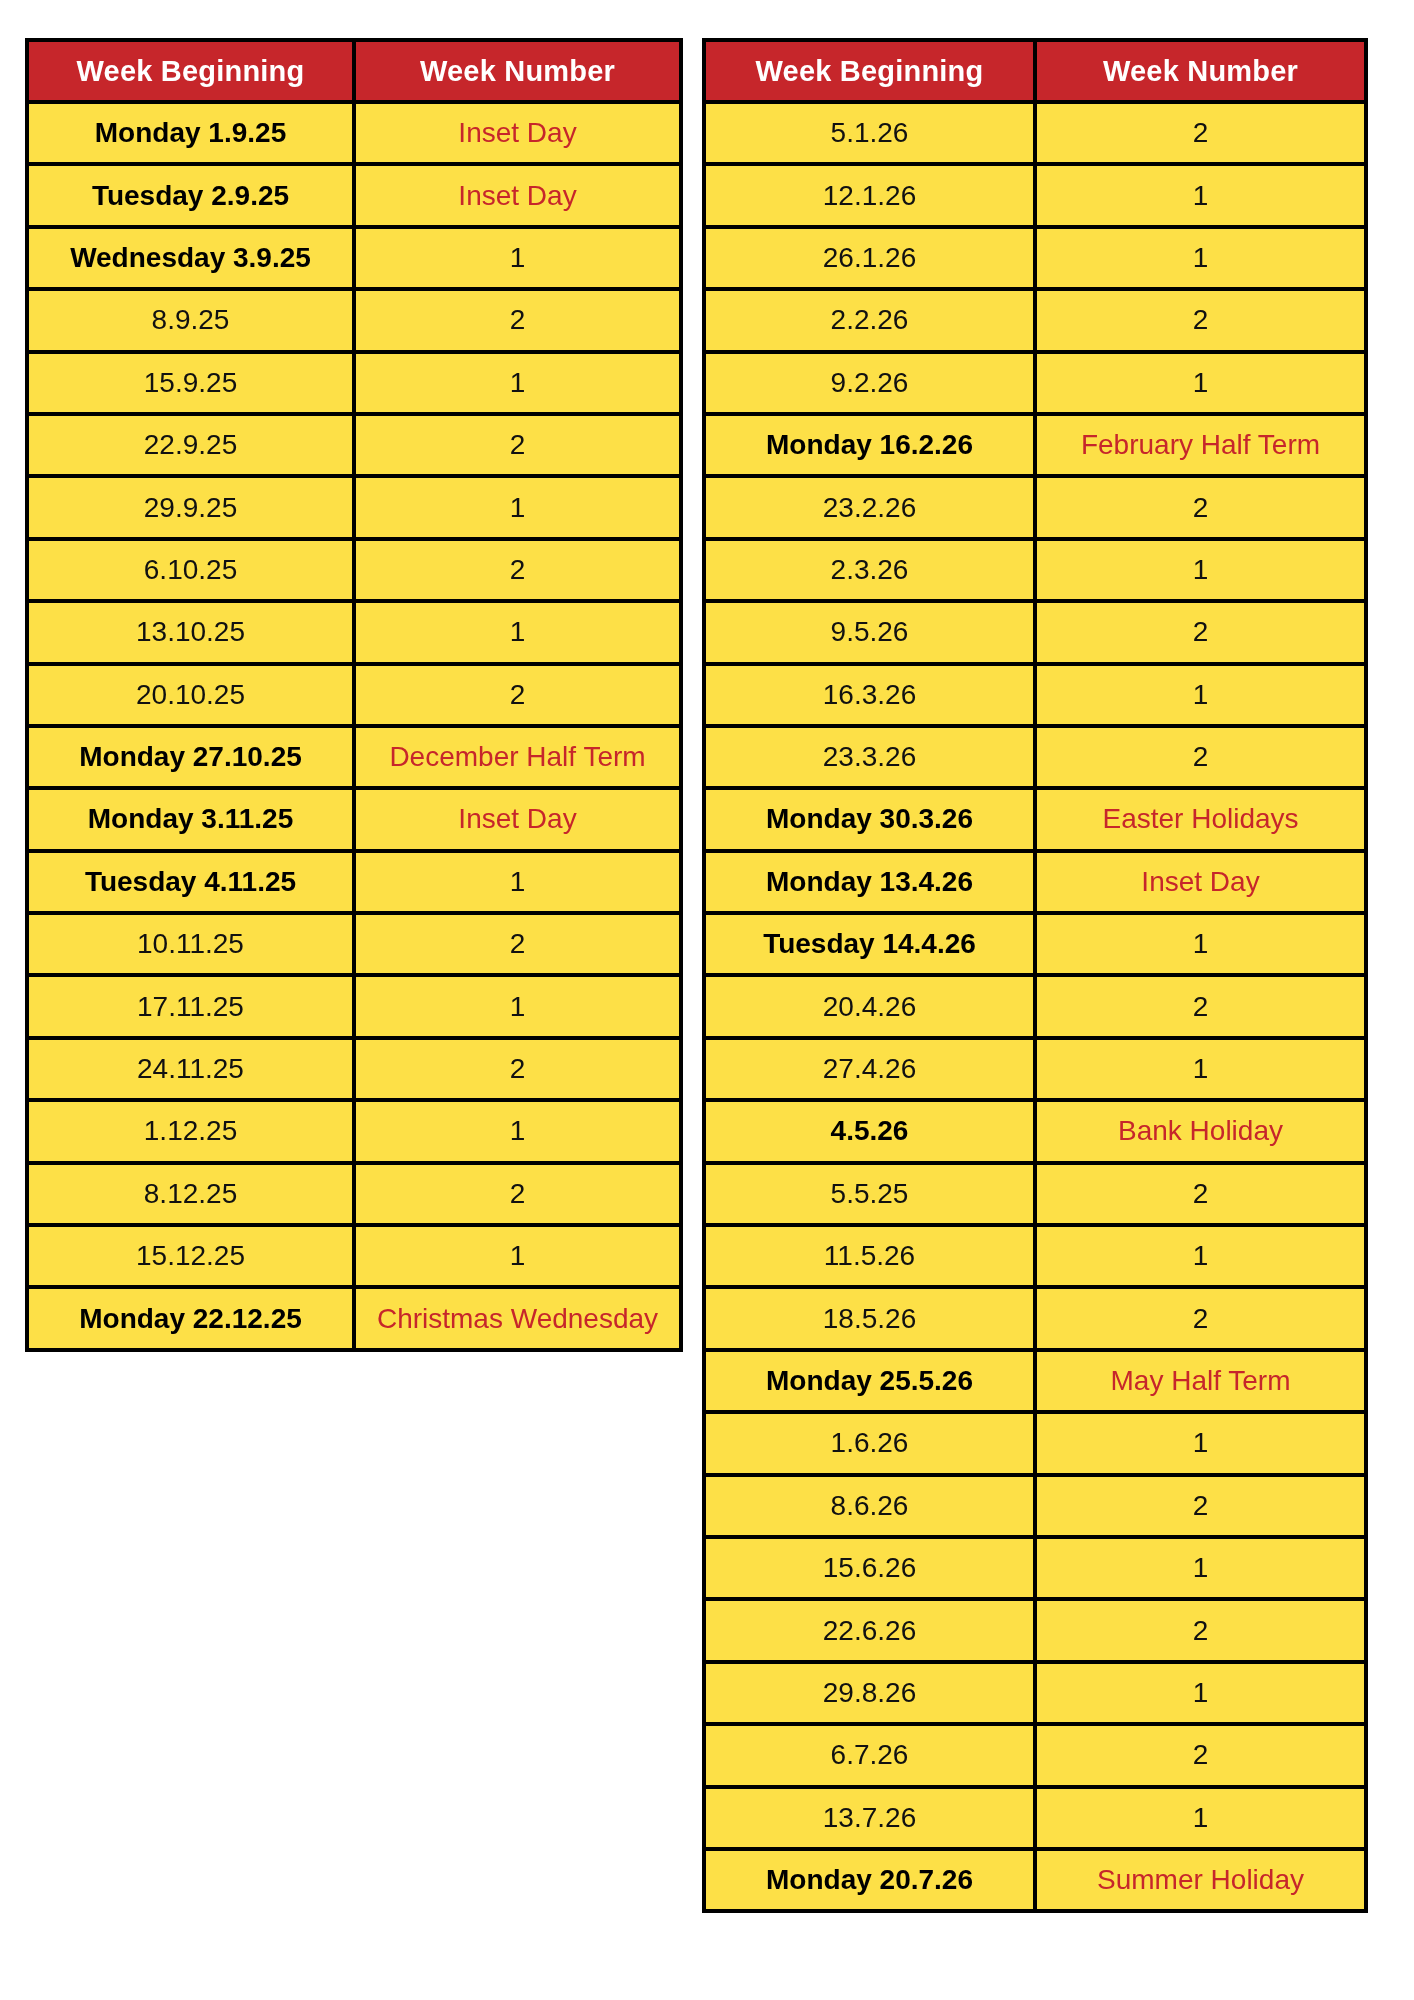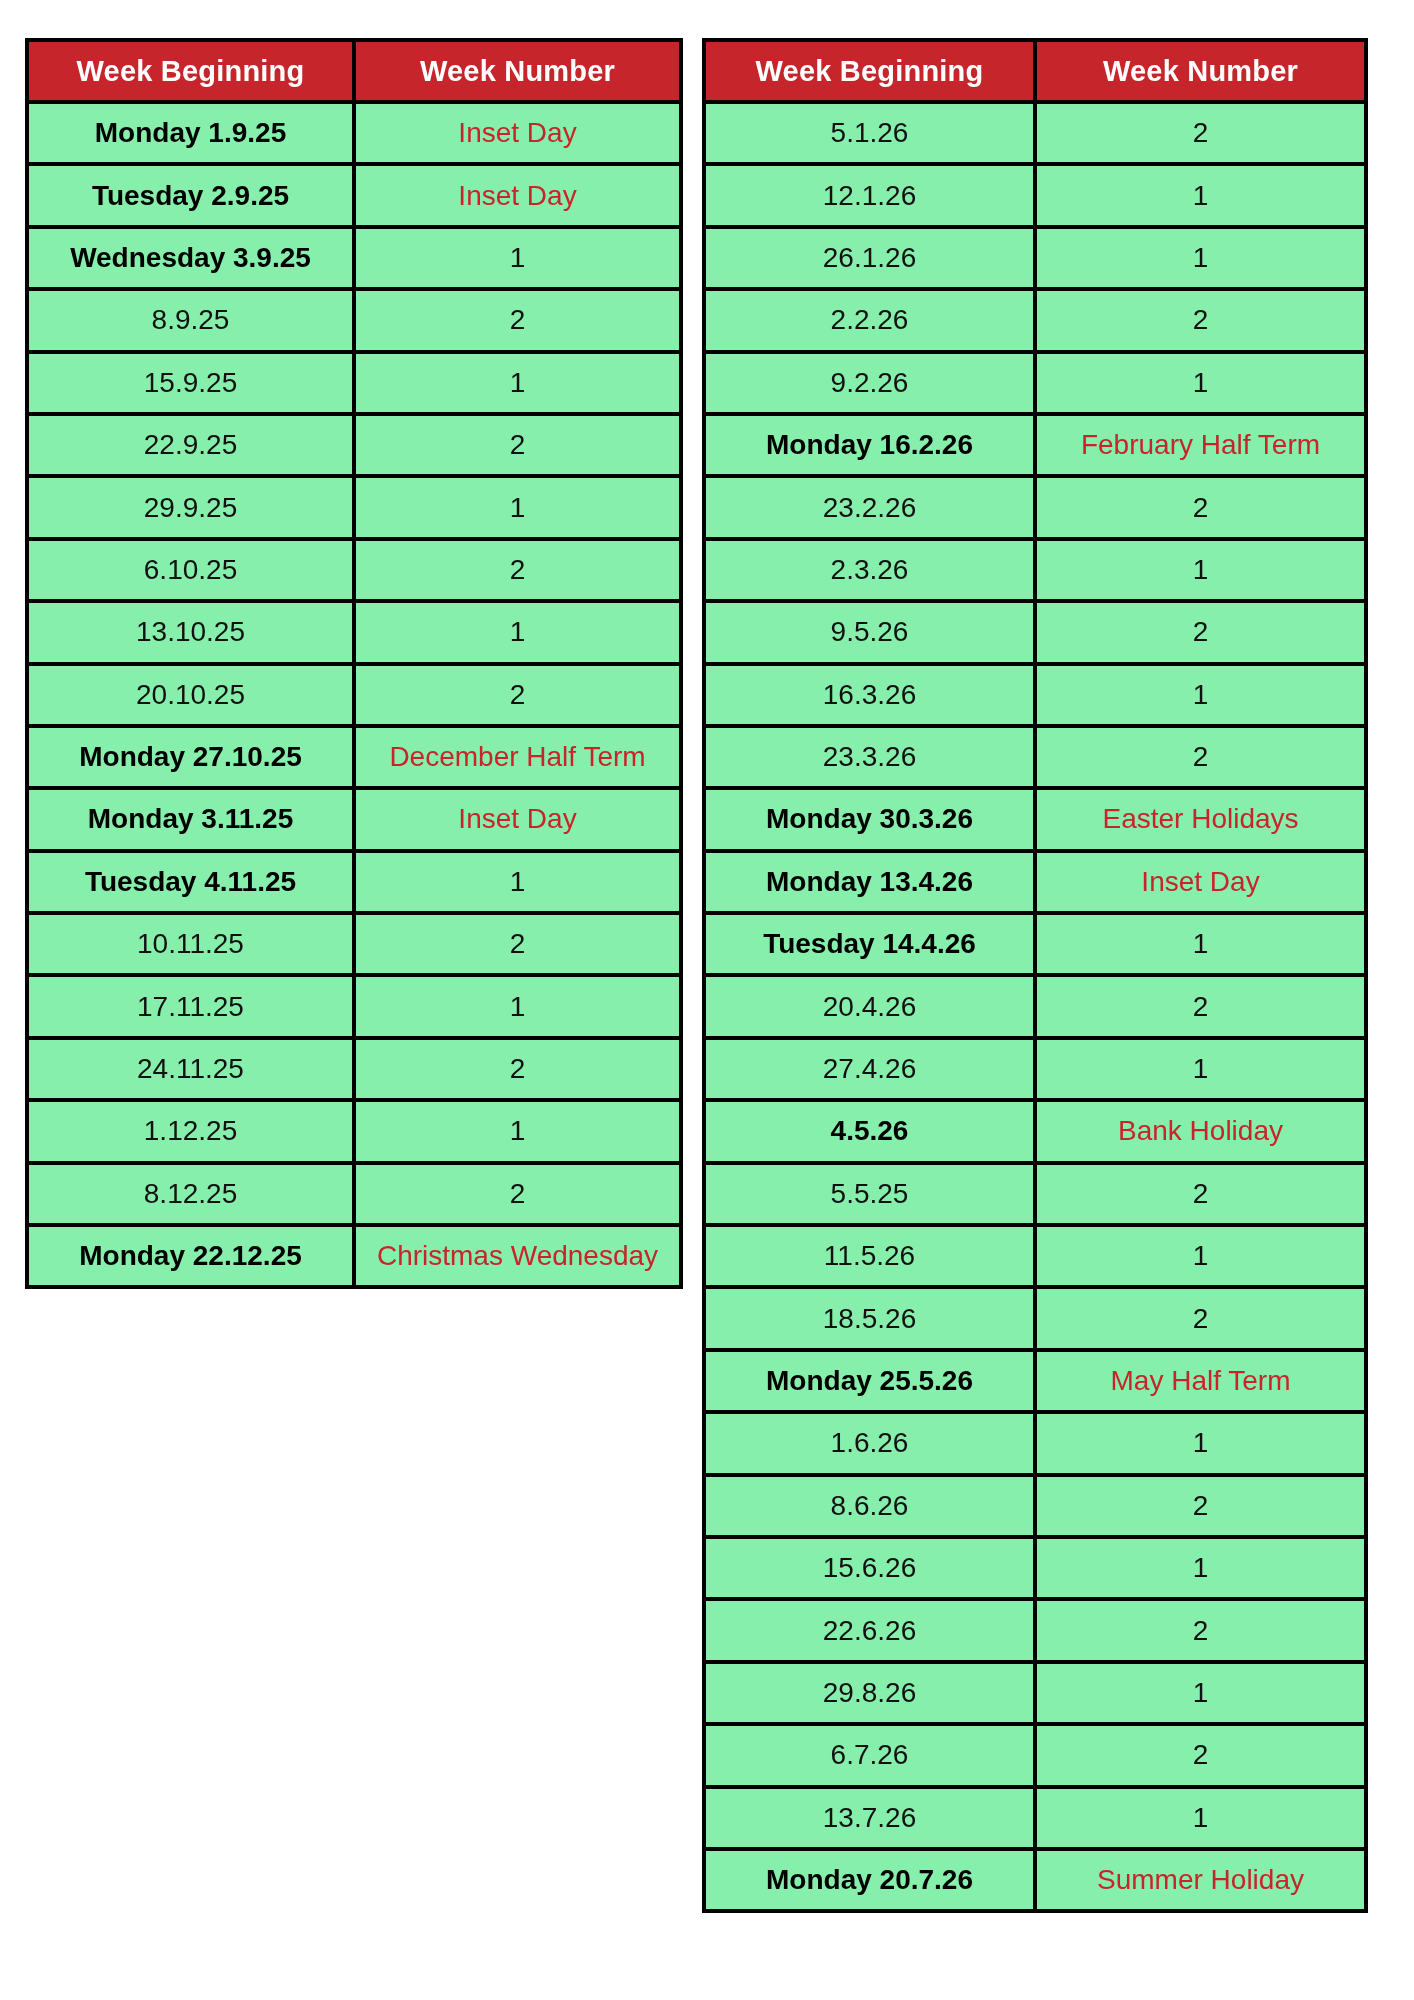--- a/index.html
+++ b/index.html
@@ -16,21 +16,21 @@
     height: 2000px;
     position: relative;
     background: var(--page-bg);
     font-family: "Liberation Sans", sans-serif;
     overflow: hidden;
   }
   table.week-table {
     position: absolute;
     border-collapse: collapse;
     table-layout: fixed;
-    background: #86efac;
+    background: #fde047;
   }
   #table-autumn { left: 25px; top: 38px; width: 658px; }
   #table-spring { left: 702px; top: 38px; width: 666px; }
   .week-table col { width: 50%; }
   .week-table th, .week-table td {
     border: 4px solid var(--border-color);
     text-align: center;
     vertical-align: middle;
     padding: 0 6px;
     overflow: hidden;
@@ -140,20 +140,24 @@
       </tr>
       <tr>
         <td>1.12.25</td>
         <td>1</td>
       </tr>
       <tr>
         <td>8.12.25</td>
         <td>2</td>
       </tr>
       <tr>
+        <td>15.12.25</td>
+        <td>1</td>
+      </tr>
+      <tr>
         <td class="bold">Monday 22.12.25</td>
         <td class="special">Christmas Wednesday</td>
       </tr>
     </tbody>
 </table>
 
 <table id="table-spring" class="week-table">
   <colgroup>
       <col>
       <col>

